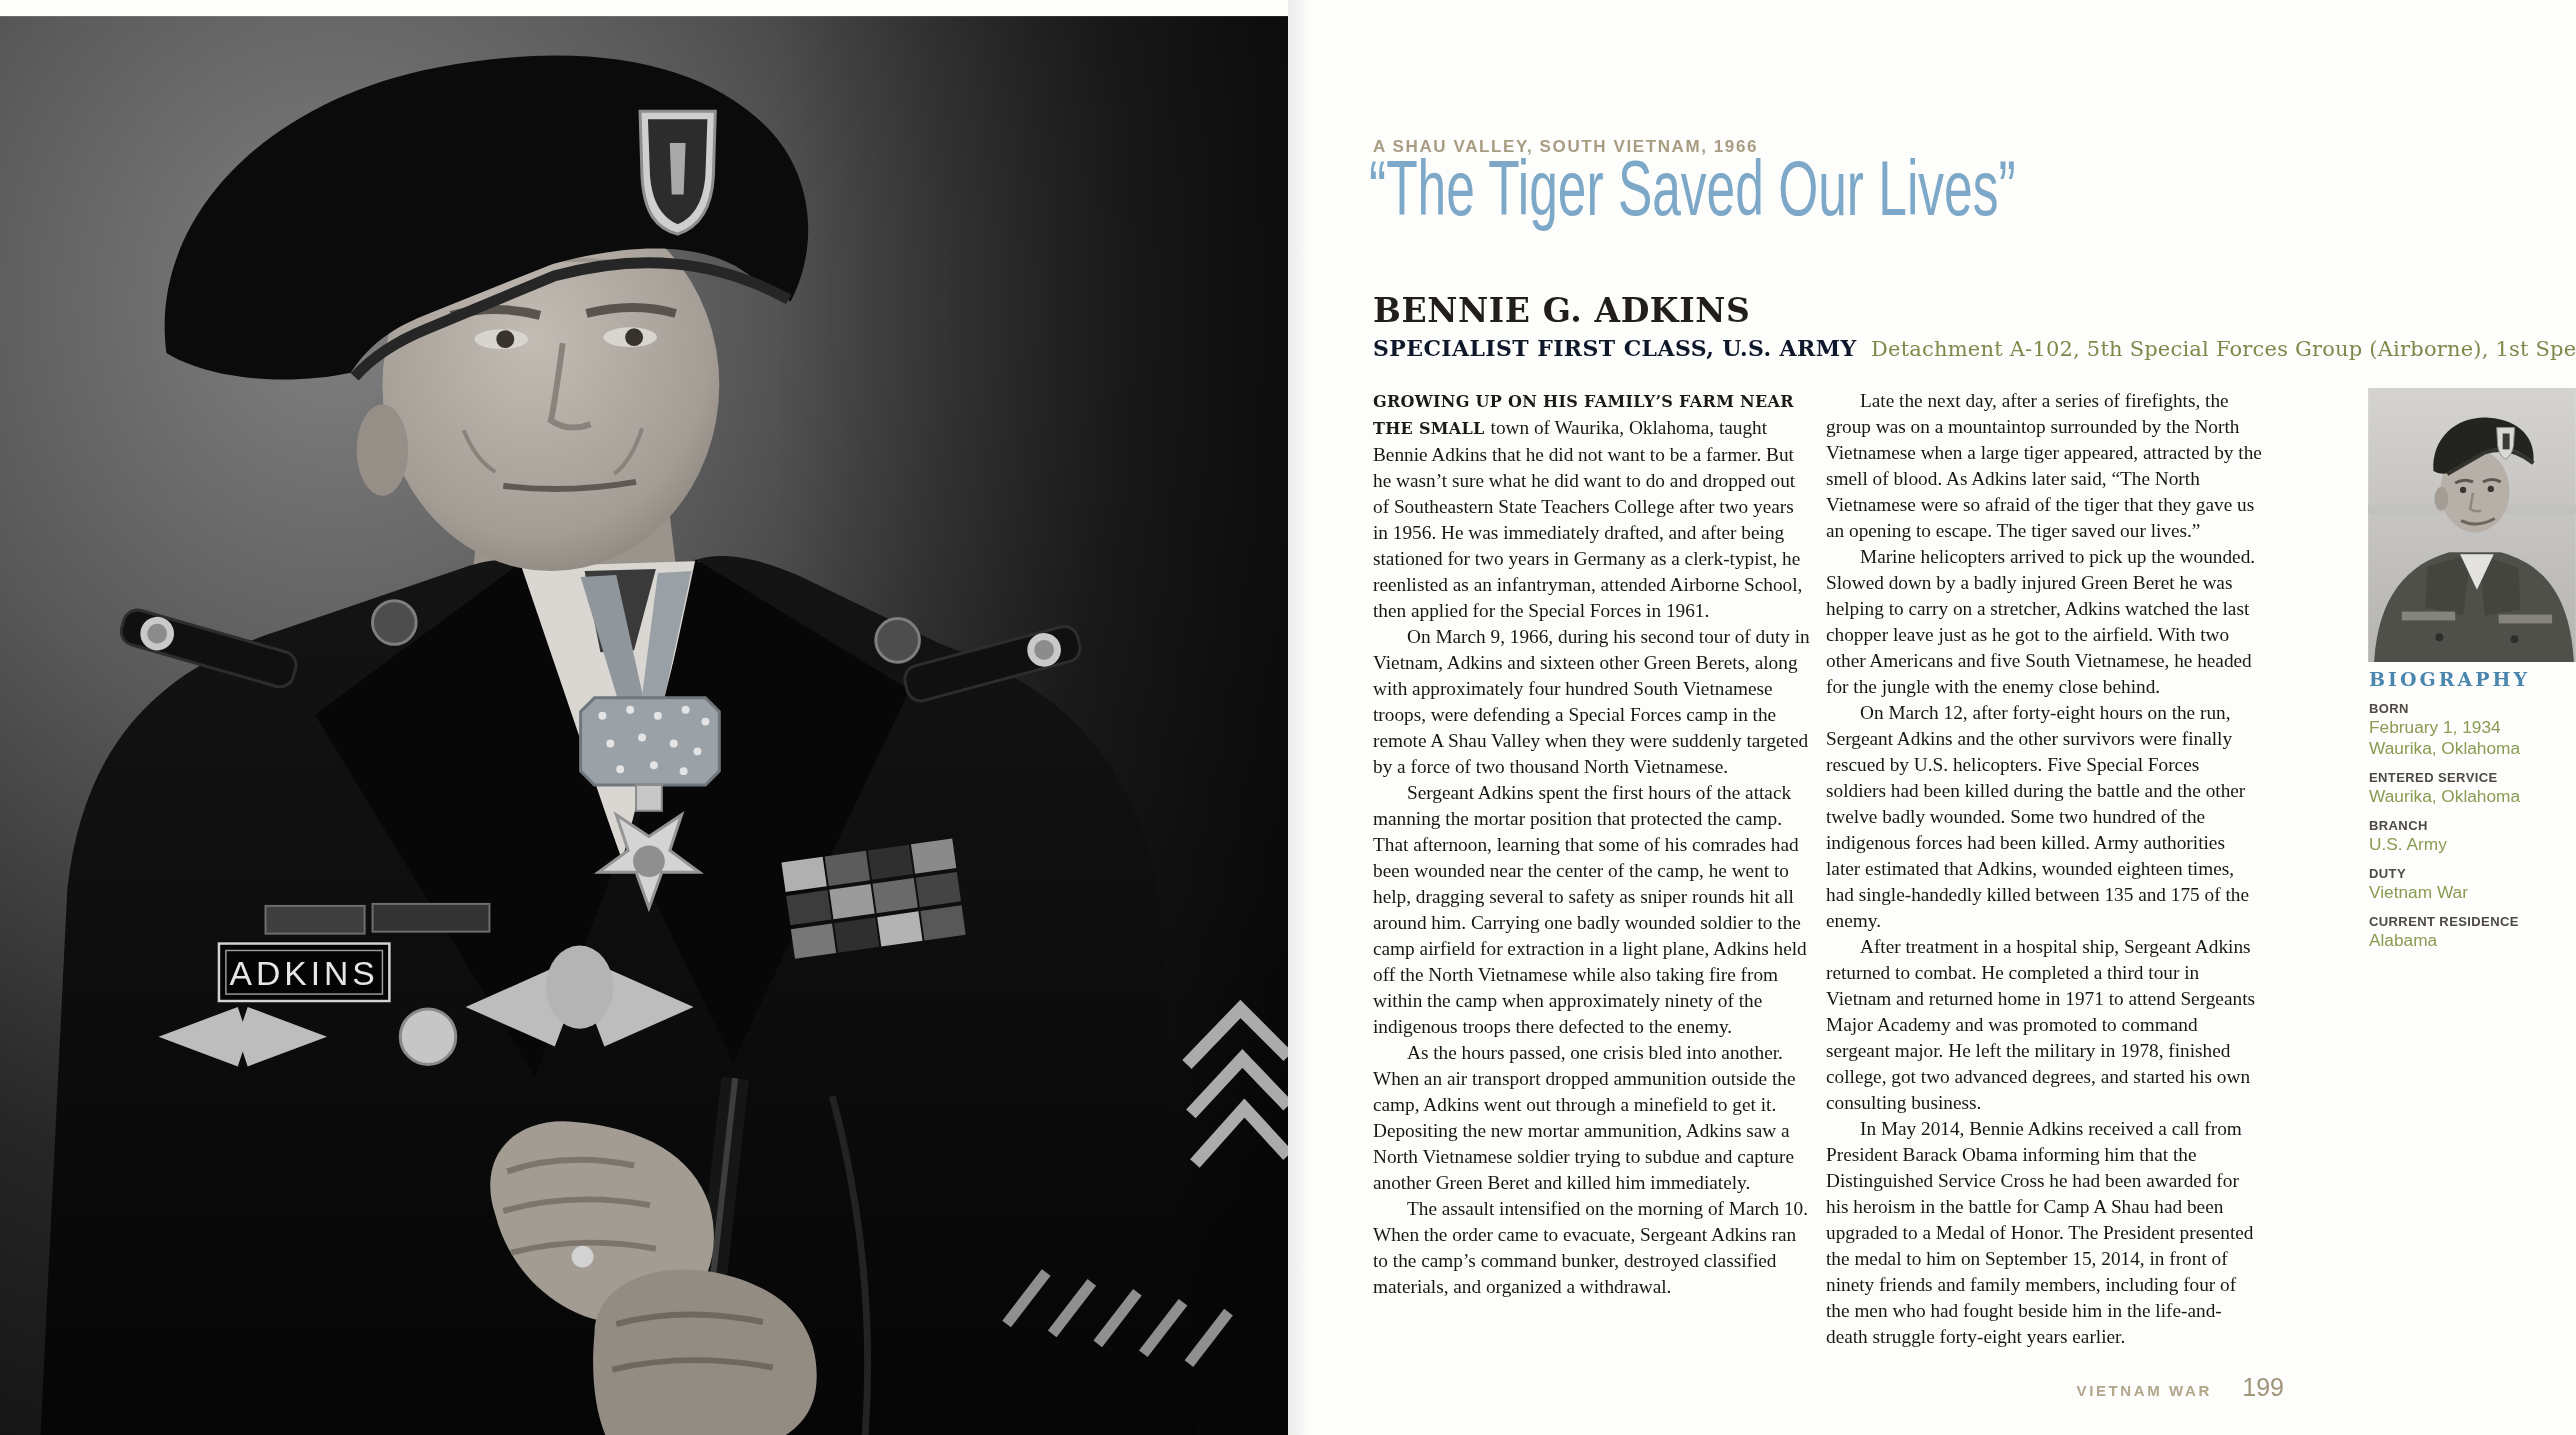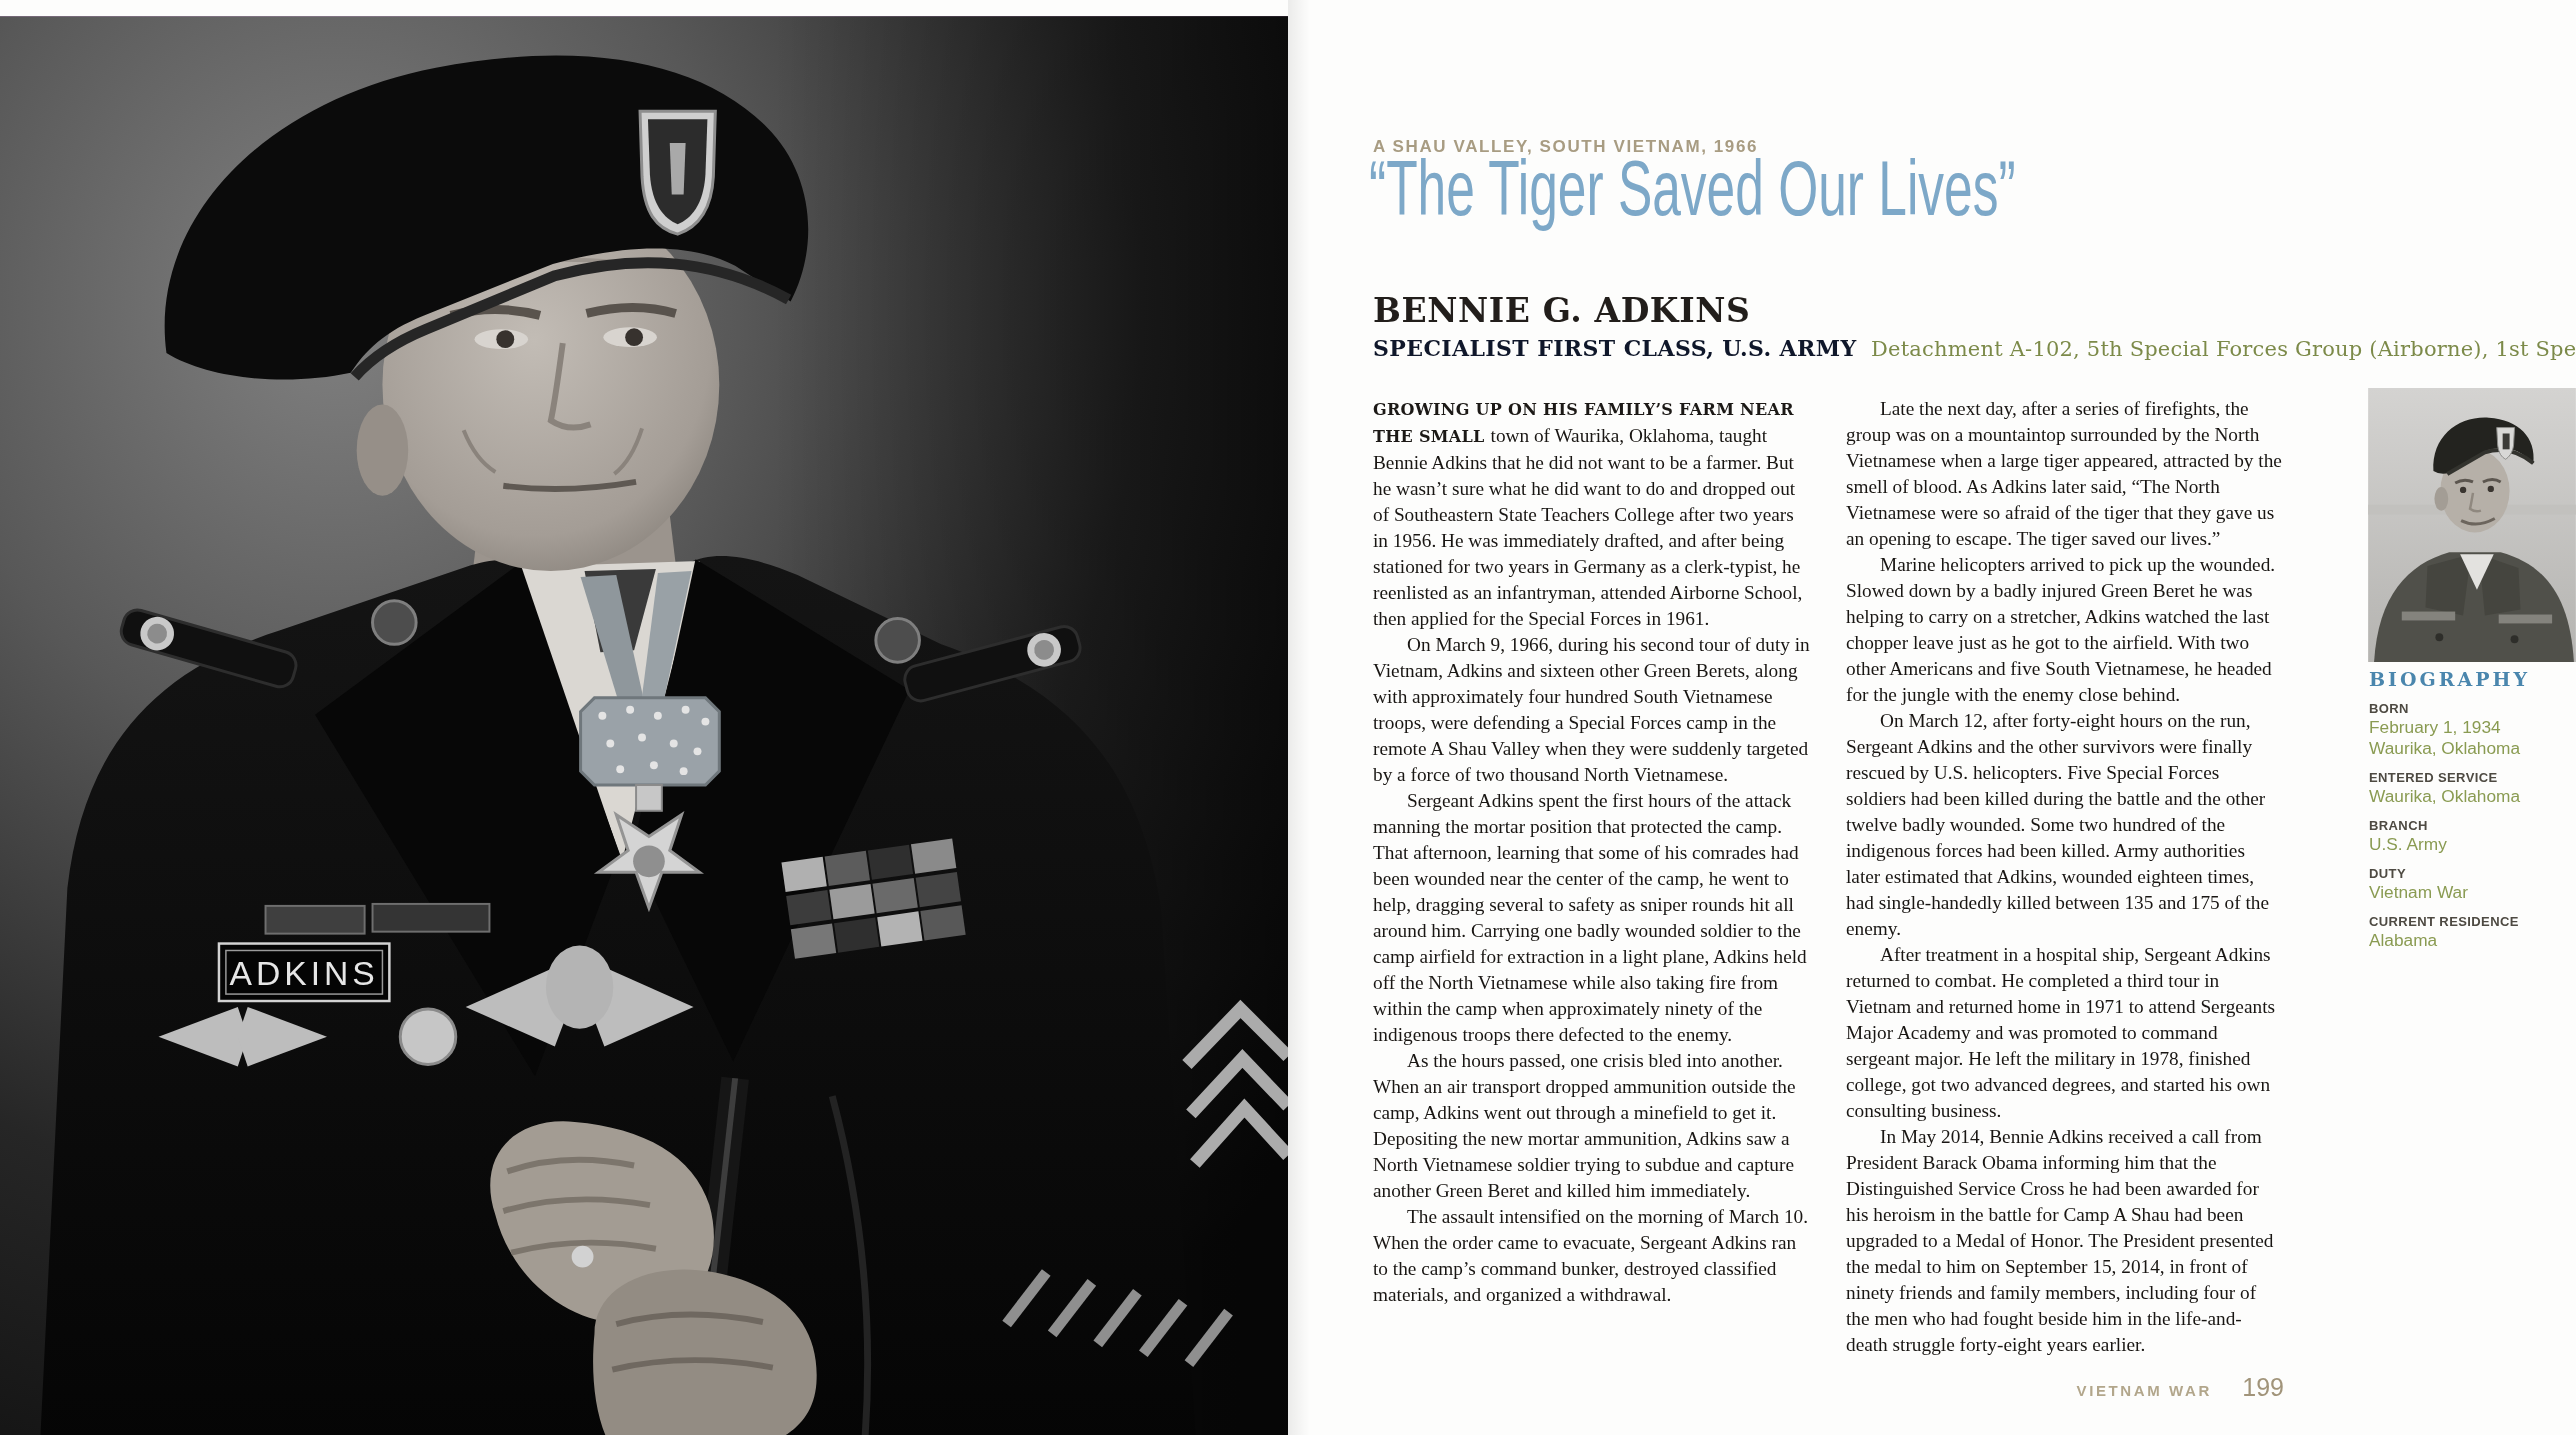--- a/index.html
+++ b/index.html
@@ -16,21 +16,21 @@
   .title{position:absolute;left:81px;top:143px;white-space:nowrap;}
   .title span{display:inline-block;transform:scaleX(.66);transform-origin:left center;
     font-size:78px;font-weight:400;color:#7da8c8;letter-spacing:0;}
 
   .mohname{position:absolute;left:85px;top:291px;font-family:"DejaVu Serif",serif;
     font-weight:700;font-size:33px;letter-spacing:0.6px;color:#221e1b;text-align:right;}
   .rankline{position:absolute;left:85px;top:335px;white-space:nowrap;}
   .rank{font-family:"DejaVu Serif",serif;font-weight:700;font-size:22px;color:#0f172a;letter-spacing:0.4px;}
   .unit{font-family:"DejaVu Serif",serif;font-weight:400;font-size:21px;color:#7c8a49;letter-spacing:0.2px;margin-left:10px;}
 
-  .columns{position:absolute;left:85px;top:396px;width:910px;display:flex;gap:36px;}
+  .columns{position:absolute;left:85px;top:388px;width:910px;display:flex;gap:16px;}
   .col{width:437px;font-family:"Liberation Serif",serif;font-size:19.3px;line-height:26px;
     color:#191613;text-align:left;}
   .col p{margin:0;}
   .col p.ind{text-indent:34px;}
   .leadin{font-family:"DejaVu Serif",serif;font-weight:700;font-size:16px;letter-spacing:0.3px;color:#1c1916;}
 
   .sidebar-photo{position:absolute;left:1080px;top:388px;width:208px;height:274px;overflow:hidden;}
   .bio{position:absolute;left:1081px;top:668px;width:203px;}
   .bio-heading{font-family:"DejaVu Serif",serif;font-weight:700;font-size:19px;letter-spacing:3px;
     color:#4a86ad;margin-bottom:10px;}

